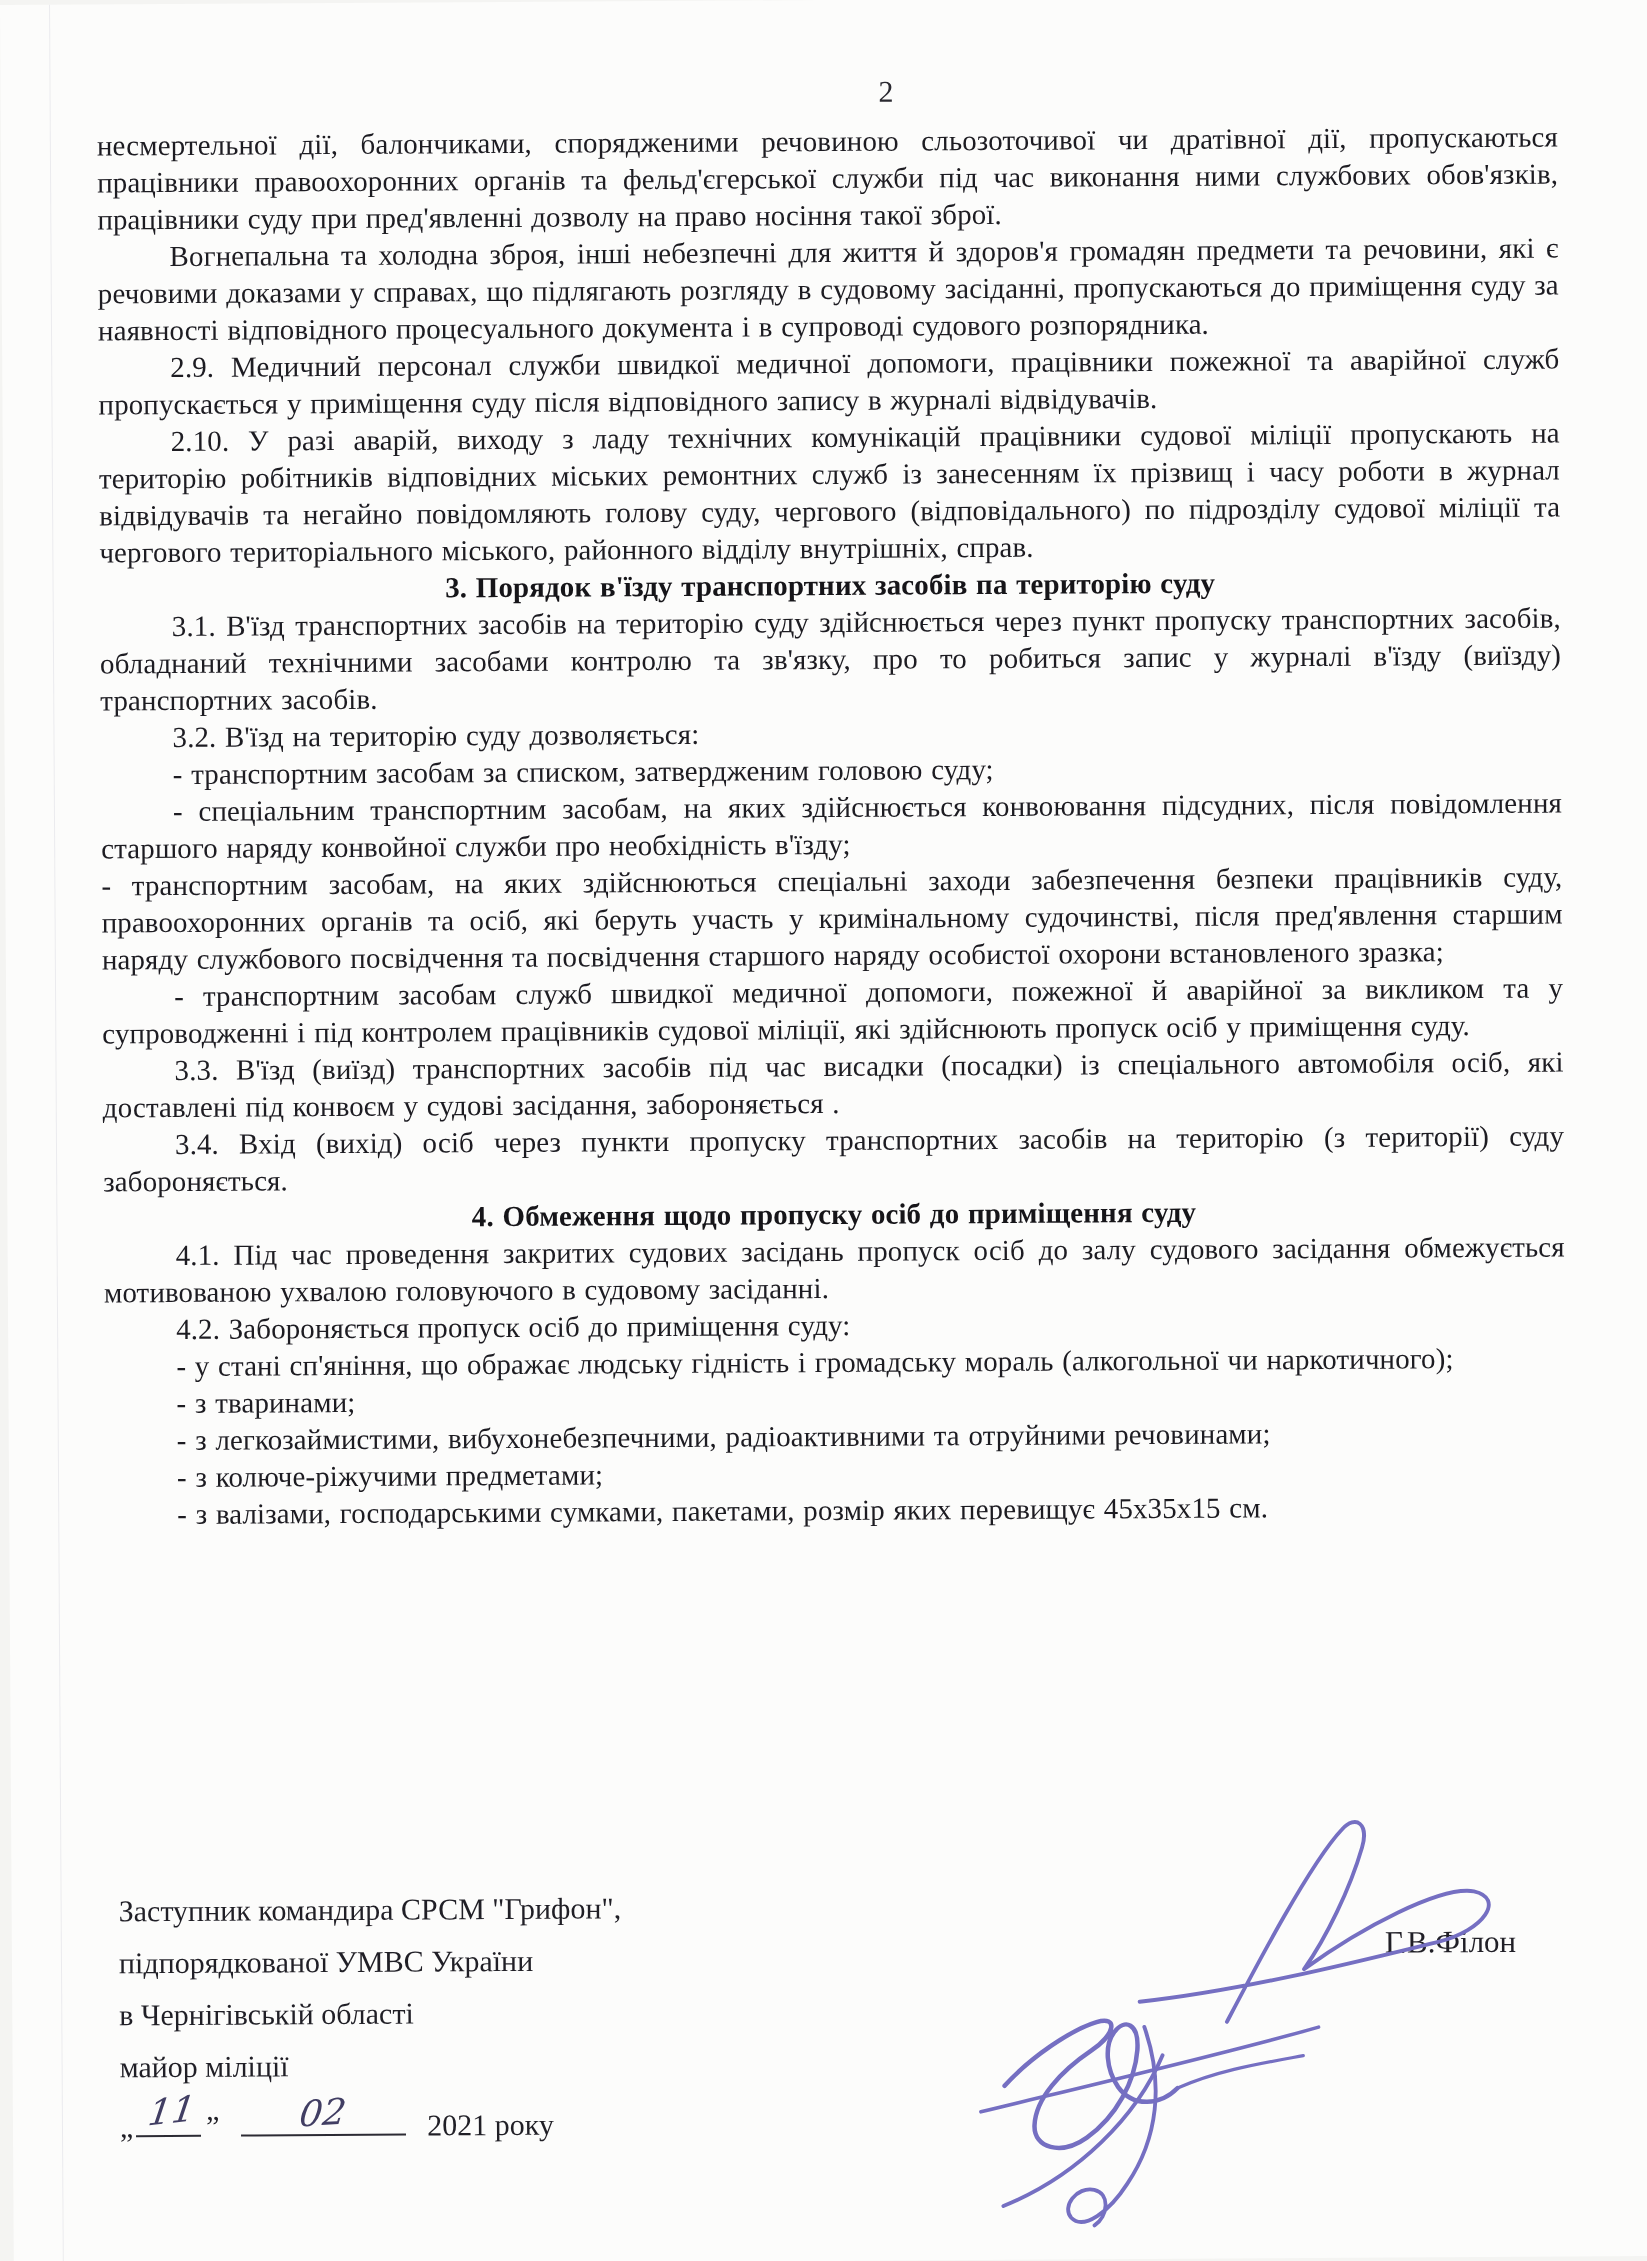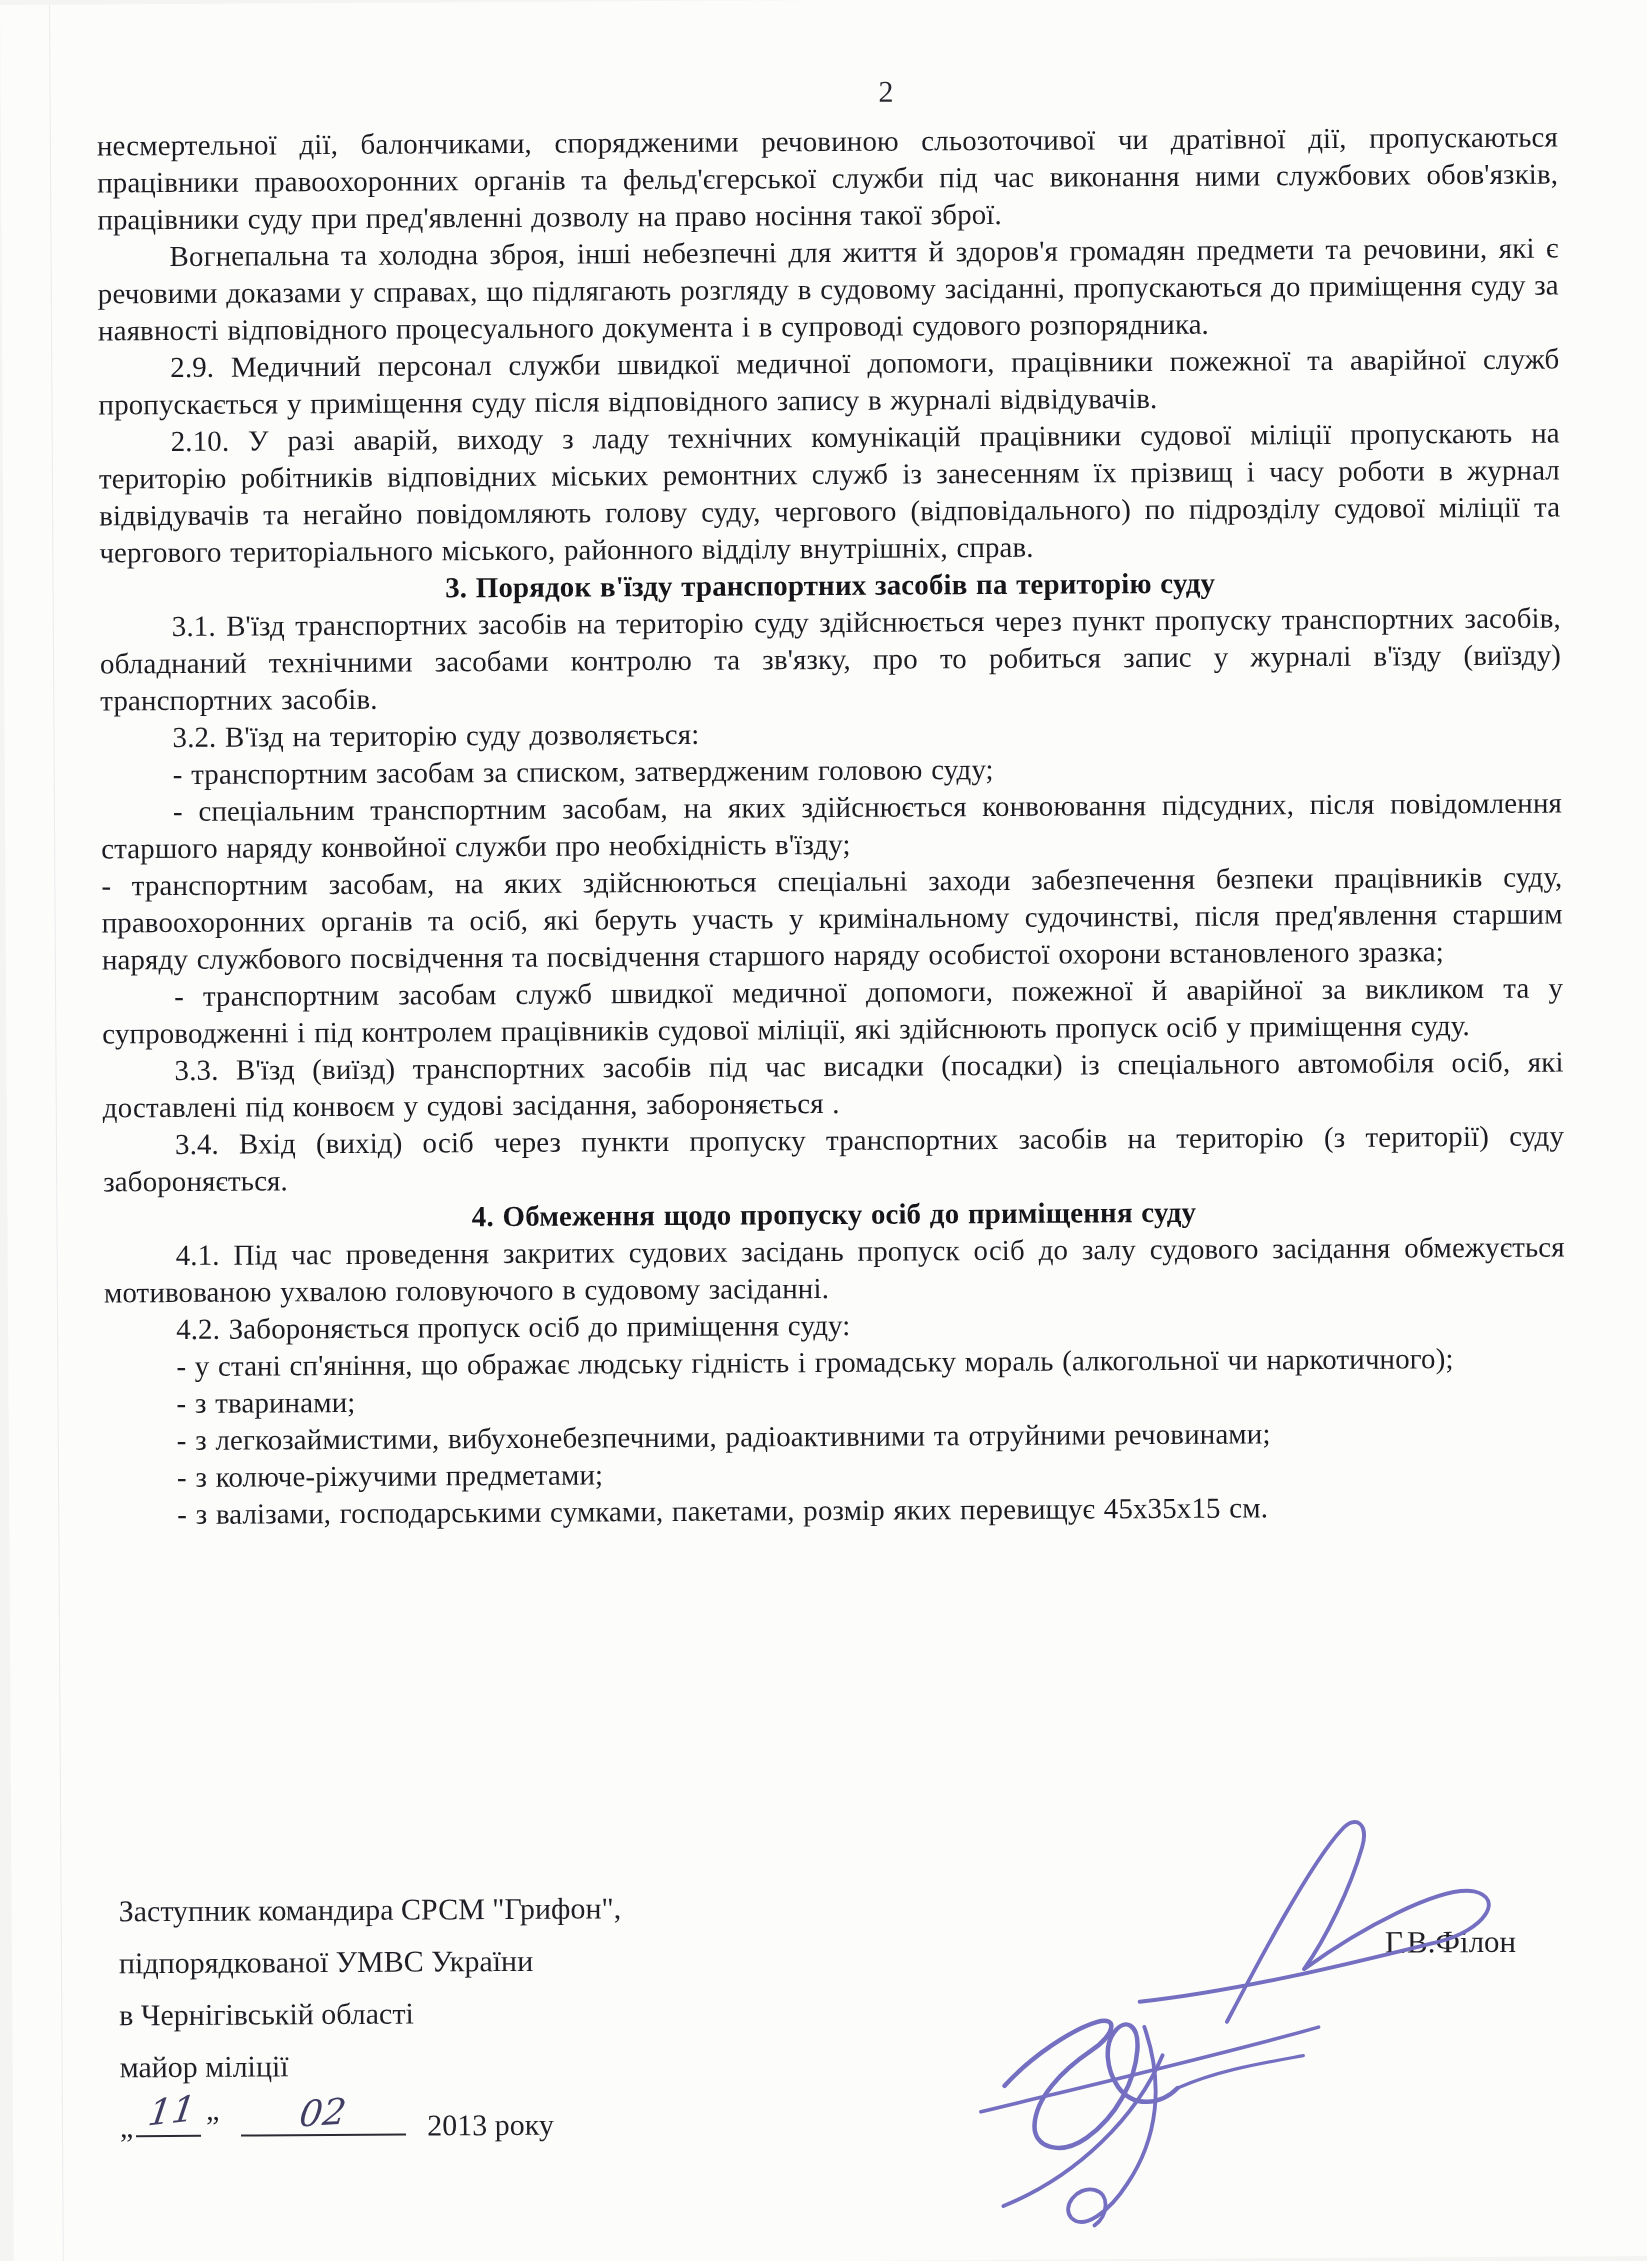--- a/index.html
+++ b/index.html
@@ -112,21 +112,21 @@
     <p class="para indent">- з колюче-ріжучими предметами;</p>
     <p class="para indent">- з валізами, господарськими сумками, пакетами, розмір яких перевищує 45х35х15 см.</p>
   </div>
 
   <div class="sig-block">
     <div class="sig-line">Заступник командира СРСМ "Грифон",</div>
     <div class="sig-line">підпорядкованої УМВС України</div>
     <div class="sig-line">в Чернігівській області</div>
     <div class="sig-line">майор міліції</div>
     <div class="date-row">
-      <span class="q">„</span><span class="blank blank-day"><span class="hand hand-day">11</span></span><span class="q">”</span><span class="blank blank-month"><span class="hand hand-month">02</span></span><span class="date-suffix">2013 року</span>
+      <span class="q">„</span><span class="blank blank-day"><span class="hand hand-day">11</span></span><span class="q">”</span><span class="blank blank-month"><span class="hand hand-month">02</span></span><span class="date-suffix">2021 року</span>
     </div>
   </div>
 
   <div class="signatory">Г.В.Філон</div>
 
   <svg class="signature-svg" viewBox="0 0 1100 700" fill="none" xmlns="http://www.w3.org/2000/svg">
     <g stroke="#756fc2" stroke-linecap="round" stroke-linejoin="round" fill="none">
 
       <path stroke-width="6" d="M 430,335
         C 470,260 560,90 610,38

